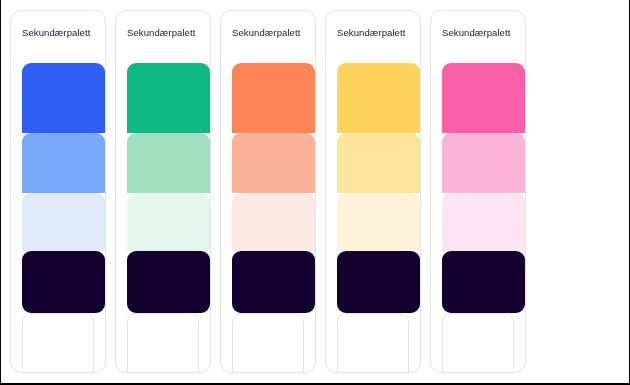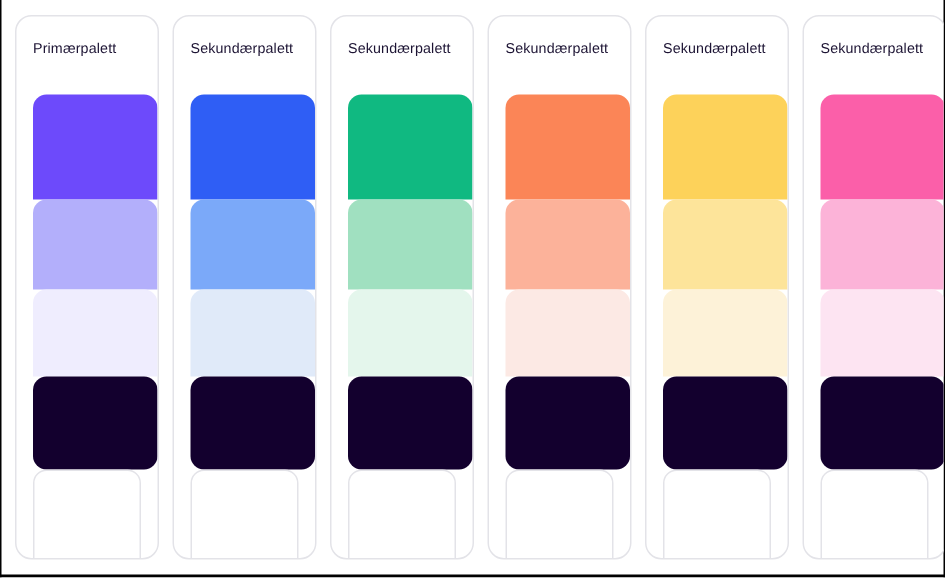--- a/index.html
+++ b/index.html
@@ -116,30 +116,20 @@
     border: 1px solid #e3e3e8;
     border-radius: 9px;
   }
 </style>
 </head>
 <body>
 
 <div id="frame">
   <div id="palette-board">
       <div class="palette-card">
-        <div class="card-title">Primærpalett</div>
-        <div class="swatch-stack">
-          <div class="swatch swatch-tone-1" style="background: rgb(109, 74, 251);"></div>
-          <div class="swatch swatch-tone-2" style="background: rgb(179, 175, 251);"></div>
-          <div class="swatch swatch-tone-3" style="background: rgb(239, 237, 254);"></div>
-          <div class="swatch swatch-dark" style="background: rgb(19, 0, 46);"></div>
-          <div class="swatch swatch-white"></div>
-        </div>
-      </div>
-      <div class="palette-card">
         <div class="card-title">Sekundærpalett</div>
         <div class="swatch-stack">
           <div class="swatch swatch-tone-1" style="background: rgb(47, 94, 245);"></div>
           <div class="swatch swatch-tone-2" style="background: rgb(123, 169, 249);"></div>
           <div class="swatch swatch-tone-3" style="background: rgb(224, 234, 249);"></div>
           <div class="swatch swatch-dark" style="background: rgb(19, 0, 46);"></div>
           <div class="swatch swatch-white"></div>
         </div>
       </div>
       <div class="palette-card">

